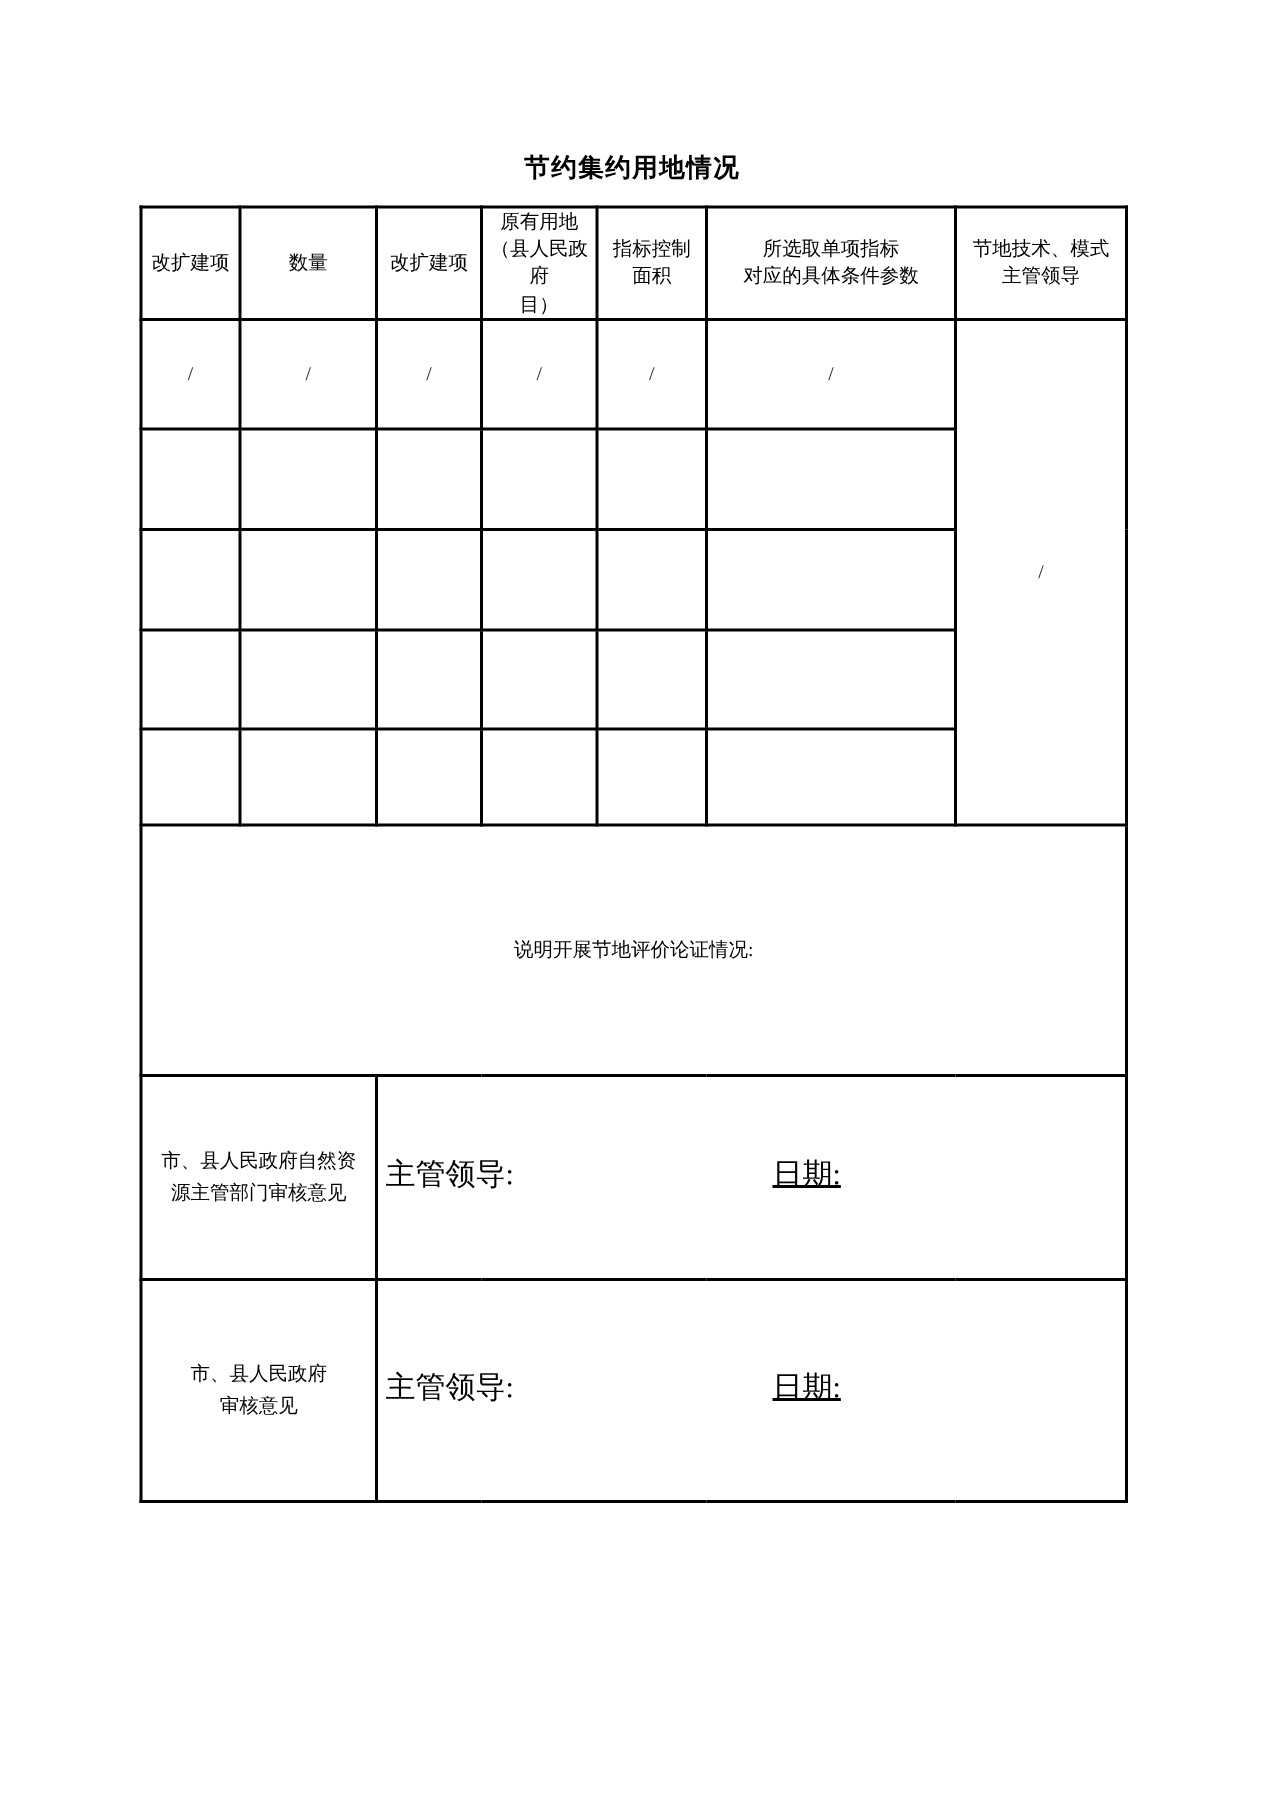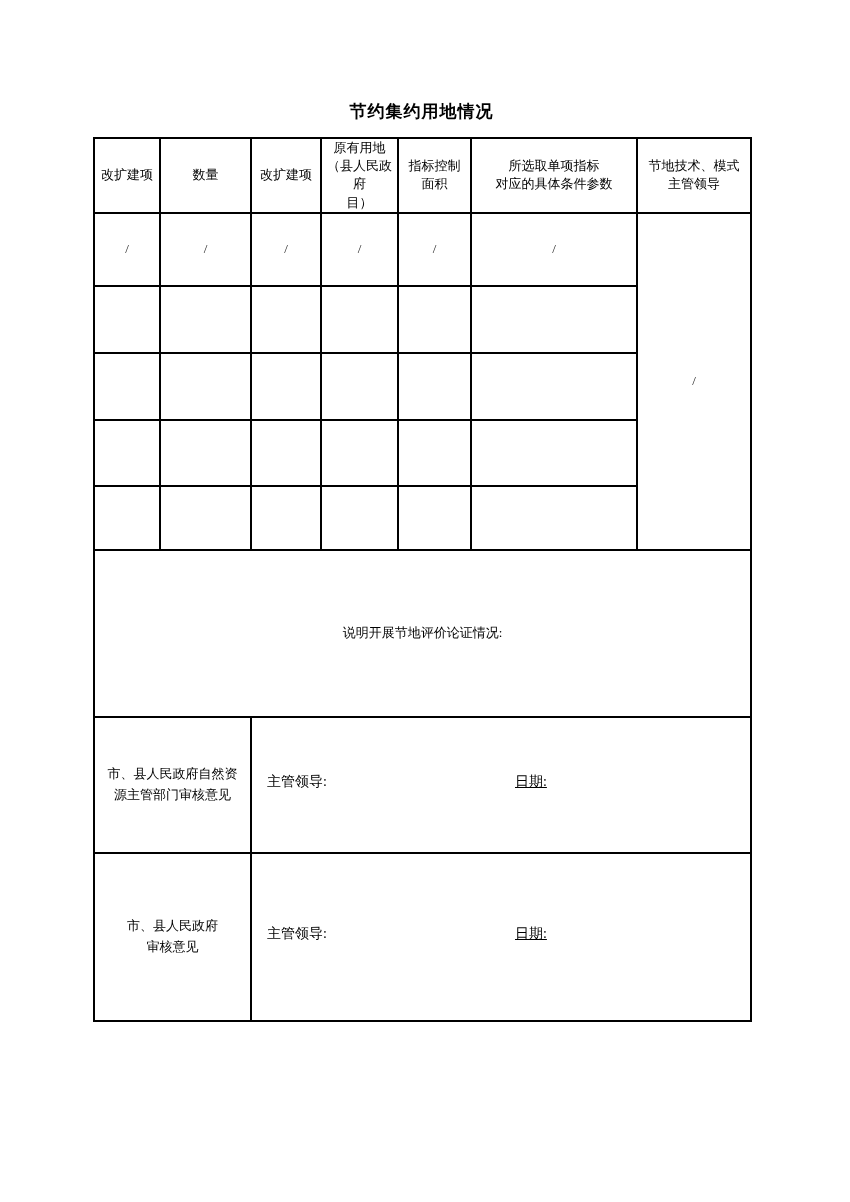--- a/index.html
+++ b/index.html
@@ -68,22 +68,22 @@
     font-size: 14px;
     white-space: pre-line;
     line-height: 1.6;
   }
   .review-content {
     vertical-align: bottom;
   }
   .sig-line {
     position: relative;
     text-align: left;
-    font-size: 14px;
-    padding: 0 0 5px 15px;
+    font-size: 20px;
+    padding: 0 0 5px 5px;
   }
   .sig-date {
     position: absolute;
     left: 263px;
     bottom: 5px;
     text-decoration: underline;
   }
 </style>
 </head>
 <body>
@@ -175,21 +175,21 @@
       <td class="review-label" colspan="2">市、县人民政府自然资
 源主管部门审核意见</td>
       <td class="review-content" colspan="5">
         <div class="sig-line">
           <span>主管领导:</span>
           <span class="sig-date">日期:</span>
         </div>
       </td>
     </tr>
 
-    <tr style="height:168px">
+    <tr style="height:148px">
       <td class="review-label" colspan="2">市、县人民政府
 审核意见</td>
       <td class="review-content" colspan="5">
         <div class="sig-line">
           <span>主管领导:</span>
           <span class="sig-date">日期:</span>
         </div>
       </td>
     </tr>
 

